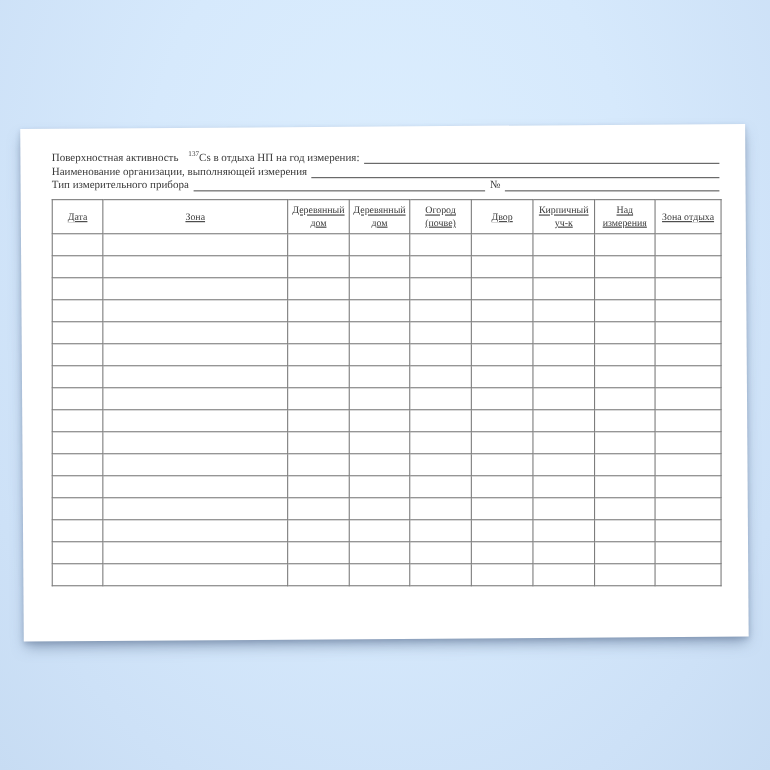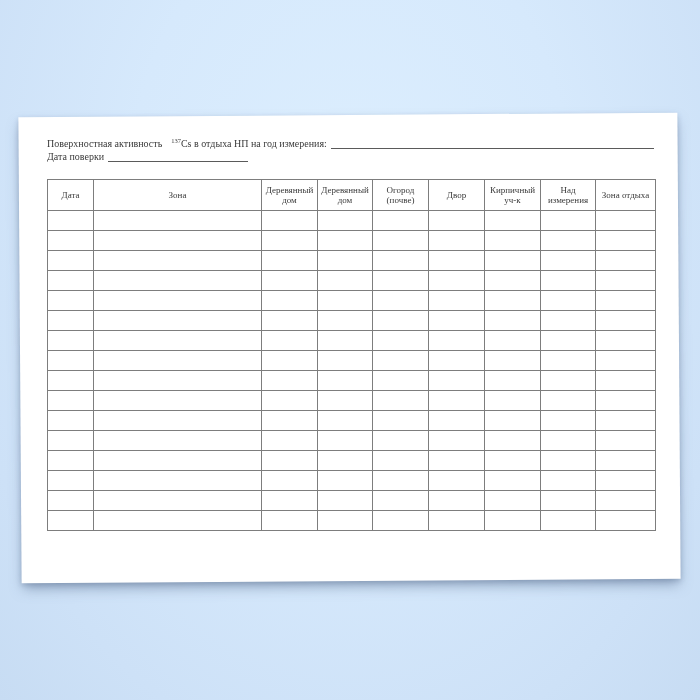--- a/index.html
+++ b/index.html
@@ -60,24 +60,25 @@
   }
   .lbl.right {
     margin-left: 3px;
   }
   sup.iso {
     font-size: 6.5px;
     line-height: 0;
     margin-left: 9px;
   }
   table.grid {
-    margin-top: 16px;
+    margin-top: 5px;
     border-collapse: collapse;
     table-layout: fixed;
     width: 608px;
+    text-decoration: underline;
   }
   table.grid th, table.grid td {
     border: 1px solid #7d7d7d;
     padding: 0;
   }
   table.grid th {
     height: 28px;
     font-size: 9px;
     font-weight: normal;
     line-height: 10.5px;
@@ -98,22 +99,28 @@
 
   <div class="paper-content">
 
     <div class="form-lines">
       <div class="line">
         <span class="lbl">Поверхностная активность</span>
         <span class="lbl"><sup class="iso">137</sup><span>Cs в отдыха НП на год измерения:</span></span>
         <span class="fill"></span>
       </div>
       <div class="line">
-        <span class="lbl">Дата поверки</span>
-        <span class="fill fixed" style="width:140px"></span>
+        <span class="lbl">Наименование организации, выполняющей измерения</span>
+        <span class="fill"></span>
+      </div>
+      <div class="line">
+        <span class="lbl">Тип измерительного прибора</span>
+        <span class="fill"></span>
+        <span class="lbl right">№</span>
+        <span class="fill fixed" style="width:195px"></span>
       </div>
     </div>
 
     <table class="grid">
       <colgroup>
           <col style="width: 46px;">
           <col style="width: 168px;">
           <col style="width: 56px;">
           <col style="width: 55px;">
           <col style="width: 56px;">

